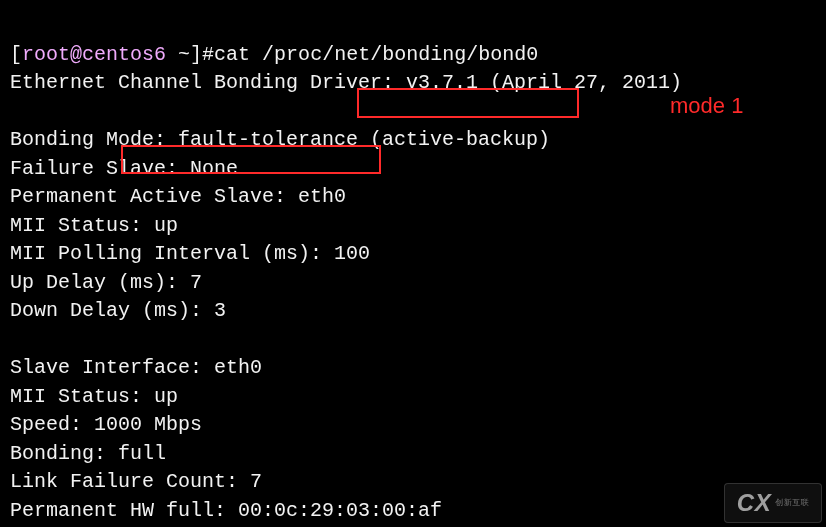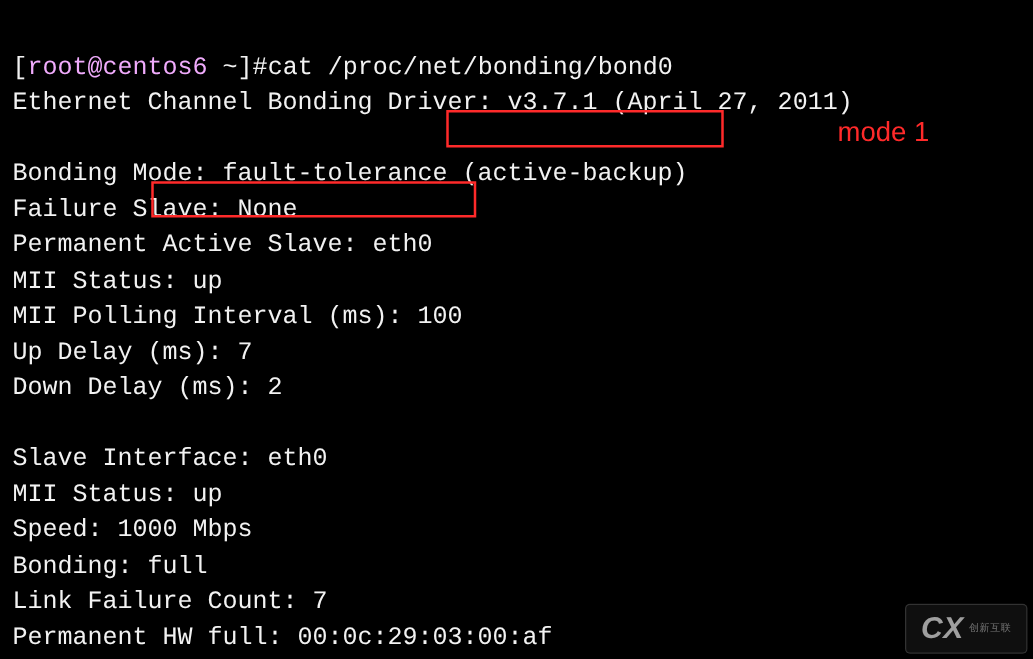--- a/index.html
+++ b/index.html
@@ -73,21 +73,21 @@
 <div class="terminal">
 <span class="white">[</span><span class="orange">root</span><span class="orange">@</span><span class="orange">centos6</span><span class="white"> ~</span><span class="white">]</span><span class="white">#</span><span class="white">cat /proc/net/bonding/bond0</span>
 <span class="white">Ethernet Channel Bonding Driver: v3.7.1 (April 27, 2011)</span>
 <span></span>
 <span class="white">Bonding Mode: fault-tolerance </span><span class="white">(active-backup)</span>
 <span class="white">Failure Slave: None</span>
 <span class="white">Permanent </span><span class="white">Active Slave: eth0</span>
 <span class="white">MII Status: up</span>
 <span class="white">MII Polling Interval (ms): 100</span>
 <span class="white">Up Delay (ms): 7</span>
-<span class="white">Down Delay (ms): 2</span>
+<span class="white">Down Delay (ms): 3</span>
 <span></span>
 <span class="white">Slave Interface: eth0</span>
 <span class="white">MII Status: up</span>
 <span class="white">Speed: 1000 Mbps</span>
 <span class="white">Bonding: full</span>
 <span class="white">Link Failure Count: 7</span>
 <span class="white">Permanent HW full: 00:0c:29:03:00:af</span>
 
 </div>
 

